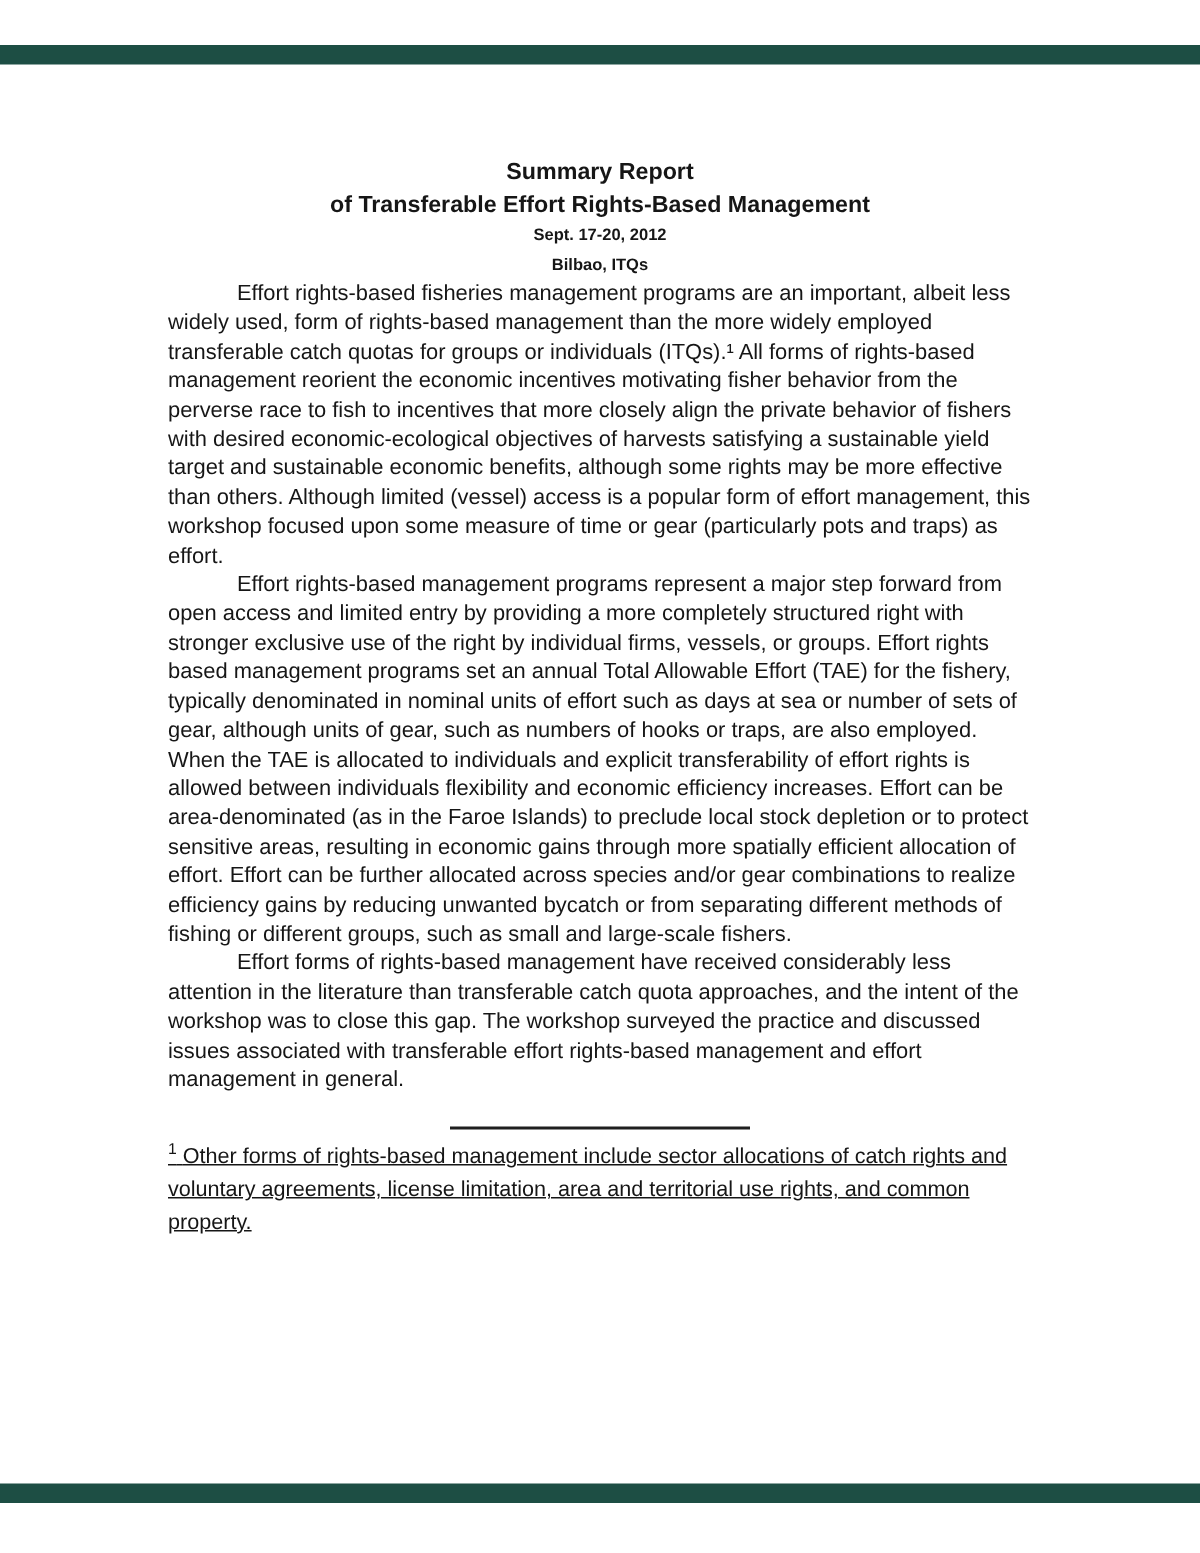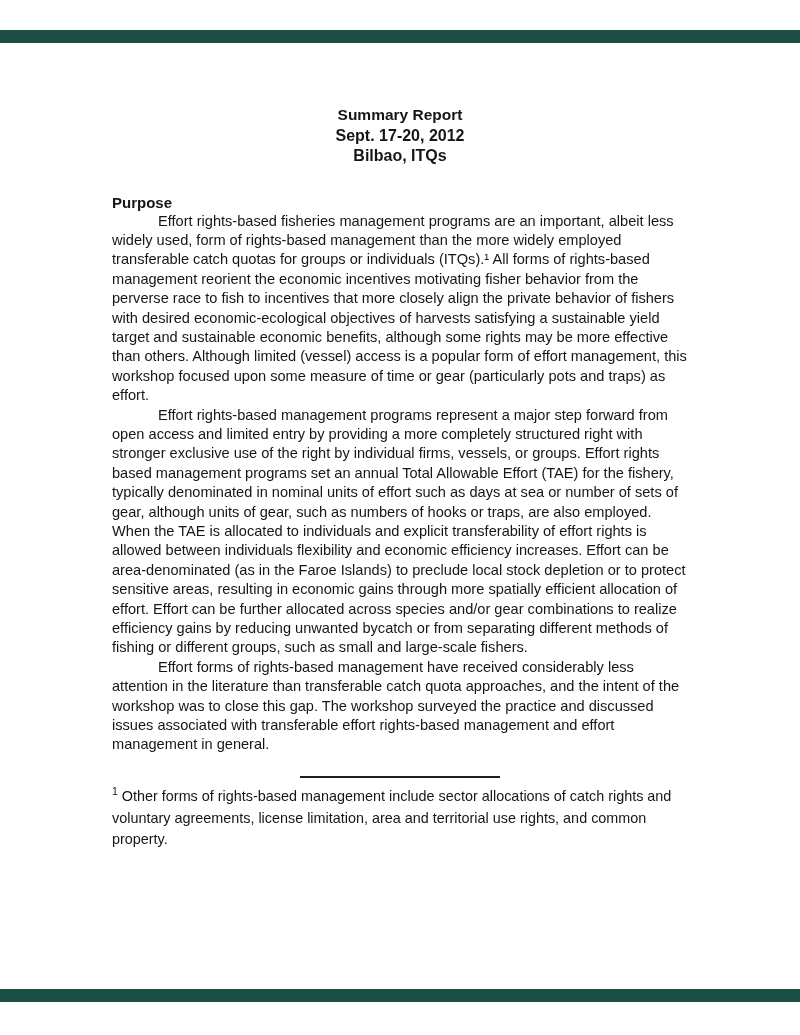--- a/index.html
+++ b/index.html
@@ -29,21 +29,21 @@
     left: 112px;
     top: 104px;
     width: 576px;
   }
   .title-block { text-align: center; font-weight: bold; }
   .title-line.big {
     font-size: 15.5px;
     line-height: 21.5px;
   }
   .title-line.small {
-    font-size: 16px;
+    font-size: 11px;
     line-height: 20px;
   }
   .section-heading {
     margin-top: 27px;
     font-size: 15px;
     font-weight: bold;
     line-height: 19px;
   }
   .paragraphs { }
   .paragraphs p {
@@ -57,42 +57,43 @@
     margin-top: 21px;
     width: 200px;
     height: 0;
     border: none;
     border-top: 2px solid #1f1f1f;
   }
   .footnote {
     margin-top: 6px;
     font-size: 14.4px;
     line-height: 21.8px;
+    text-decoration: underline;
   }
   .footnote sup {
     font-size: 10.5px;
     line-height: 0;
   }
 </style>
 </head>
 <body>
 
 <div class="page">
 
   <div class="scan-bar top" style="background-color: rgb(29, 78, 68);"></div>
 
   <div class="content">
 
     <div class="title-block">
       <div class="title-line big">Summary Report</div>
+      <div class="title-line big">of Transferable Effort Rights-Based Management</div>
       <div class="title-line small">Sept. 17-20, 2012</div>
       <div class="title-line small">Bilbao, ITQs</div>
     </div>
 
-    <div class="section-heading">Purpose</div>
 
     <div class="paragraphs">
       <p>Effort rights-based fisheries management programs are an important, albeit less widely used, form of rights-based management than the more widely employed transferable catch quotas for groups or individuals (ITQs).¹ All forms of rights-based management reorient the economic incentives motivating fisher behavior from the perverse race to fish to incentives that more closely align the private behavior of fishers with desired economic-ecological objectives of harvests satisfying a sustainable yield target and sustainable economic benefits, although some rights may be more effective than others. Although limited (vessel) access is a popular form of effort management, this workshop focused upon some measure of time or gear (particularly pots and traps) as effort.</p>
       <p>Effort rights-based management programs represent a major step forward from open access and limited entry by providing a more completely structured right with stronger exclusive use of the right by individual firms, vessels, or groups. Effort rights based management programs set an annual Total Allowable Effort (TAE) for the fishery, typically denominated in nominal units of effort such as days at sea or number of sets of gear, although units of gear, such as numbers of hooks or traps, are also employed. When the TAE is allocated to individuals and explicit transferability of effort rights is allowed between individuals flexibility and economic efficiency increases. Effort can be area-denominated (as in the Faroe Islands) to preclude local stock depletion or to protect sensitive areas, resulting in economic gains through more spatially efficient allocation of effort. Effort can be further allocated across species and/or gear combinations to realize efficiency gains by reducing unwanted bycatch or from separating different methods of fishing or different groups, such as small and large-scale fishers.</p>
       <p>Effort forms of rights-based management have received considerably less attention in the literature than transferable catch quota approaches, and the intent of the workshop was to close this gap. The workshop surveyed the practice and discussed issues associated with transferable effort rights-based management and effort management in general.</p>
     </div>
 
     <hr class="footnote-sep">
 
     <div class="footnote">

